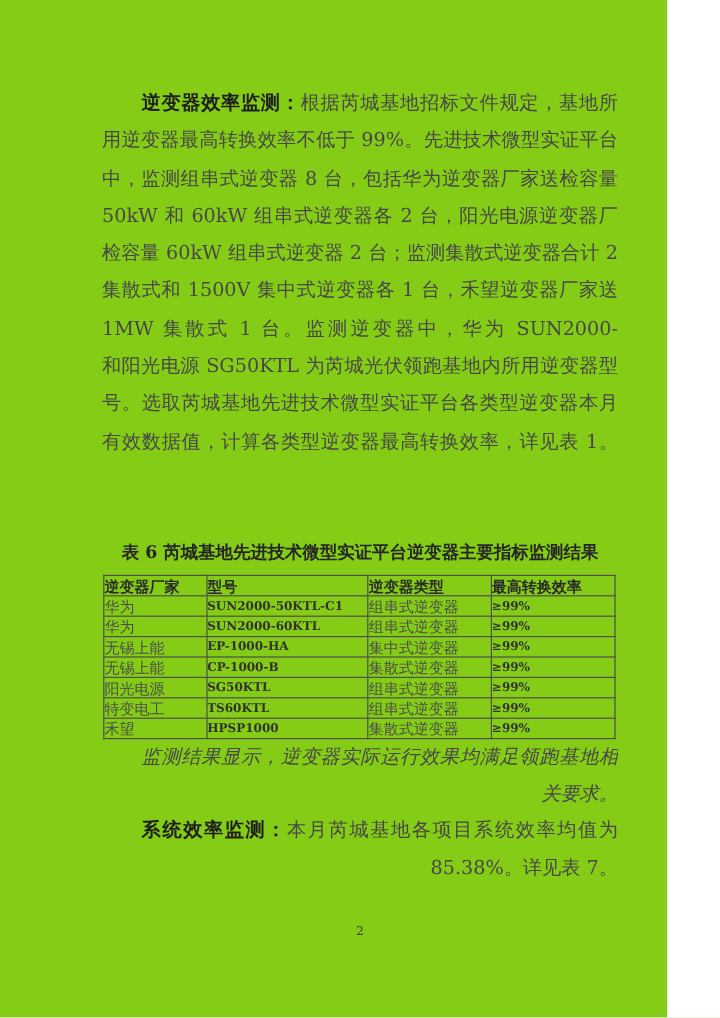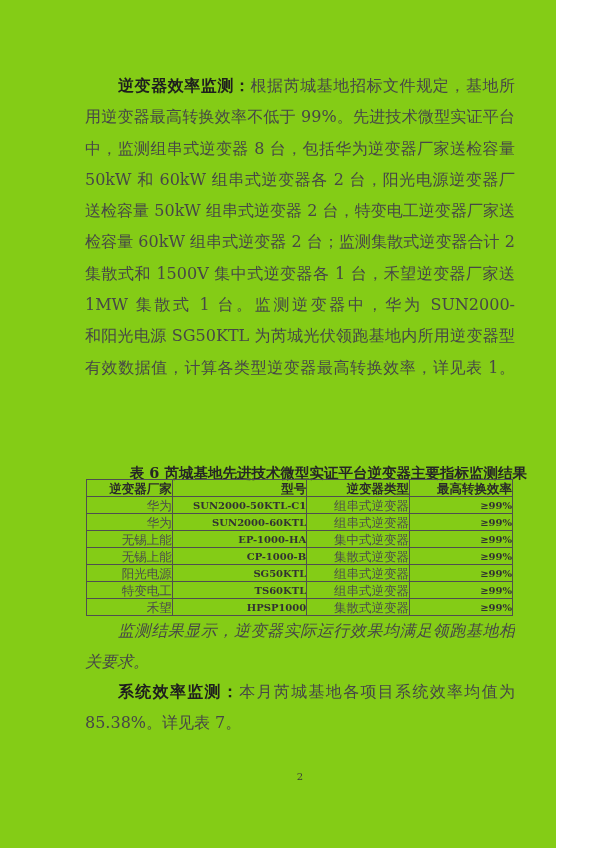--- a/index.html
+++ b/index.html
@@ -13,63 +13,63 @@
   }
   .para {
     position:absolute; left:85px; width:430px;
     color:#474747; font-size:16px;
   }
   .para .line {
     height:31.3px; line-height:31.3px;
     text-align:justify; text-align-last:justify;
     overflow:hidden; white-space:normal;
   }
-  .para .line.no-just { text-align:left; text-align-last:auto; }
+  .para .line.no-just { text-align:right; text-align-last:auto; }
   .para .line.indent { padding-left:33px; }
   .lead { font-weight:bold; color:#1e1e1e; }
   .para1 { top:70px; }
   .para2 { top:615px;font-style:italic; }
   .para3 { top:676px; }
   .caption {
-    position:absolute; left:85px; top:450px; width:430px; margin:12px;
+    position:absolute; left:85px; top:450px; width:430px; margin:0;
     font-size:14.5px; font-weight:bold; color:#262626;
-    text-align:right; line-height:22px;
+    text-align:center; line-height:22px;
   }
   table.tbl {
     position:absolute; left:86px; top:479px; width:427px;
     border-collapse:collapse; table-layout:fixed;
   }
   .tbl th, .tbl td {
     border:1px solid #4f4f4f; padding:0; height:16px;
-    text-align:right; vertical-align:middle;
+    text-align:left; vertical-align:middle;
     font-size:12.5px; line-height:15px; overflow:hidden;margin-left:36px;
   }
   .tbl th { font-weight:bold; color:#2a2a2a; }
   .tbl td { color:#4c4c4c; }
   .tbl td.latin { font-weight:600; color:#323232; font-size:10px; }
   .pageno {
     position:absolute; left:0; top:771px; width:600px;
     text-align:center; font-size:10px; color:#3b3b3b;
   }
 </style>
 </head>
 <body>
 
 <div class="page">
 
   <section class="para para1">
       <div class="line indent"><span class="lead">逆变器效率监测：</span><span>根据芮城基地招标文件规定，基地所</span></div>
       <div class="line"><span>用逆变器最高转换效率不低于 99%。先进技术微型实证平台</span></div>
       <div class="line"><span>中，监测组串式逆变器 8 台，包括华为逆变器厂家送检容量</span></div>
       <div class="line"><span>50kW 和 60kW 组串式逆变器各 2 台，阳光电源逆变器厂家</span></div>
-      <div class="line"><span>送检容量 50kW 组串式逆变器 2 台，特变电工逆变器厂家送</span></div>
       <div class="line"><span>检容量 60kW 组串式逆变器 2 台；监测集散式逆变器合计 2</span></div>
       <div class="line"><span>集散式和 1500V 集中式逆变器各 1 台，禾望逆变器厂家送检</span></div>
       <div class="line"><span>1MW 集散式 1 台。监测逆变器中，华为 SUN2000-50KTL-C1</span></div>
       <div class="line"><span>和阳光电源 SG50KTL 为芮城光伏领跑基地内所用逆变器型</span></div>
+      <div class="line"><span>号。选取芮城基地先进技术微型实证平台各类型逆变器本月</span></div>
       <div class="line"><span>有效数据值，计算各类型逆变器最高转换效率，详见表 1。</span></div>
     </section>
 
   <h3 class="caption">表 6 芮城基地先进技术微型实证平台逆变器主要指标监测结果</h3>
 
   <table class="tbl">
     <colgroup>
       <col style="width:20.1%">
       <col style="width:31.6%">
       <col style="width:24.1%">

